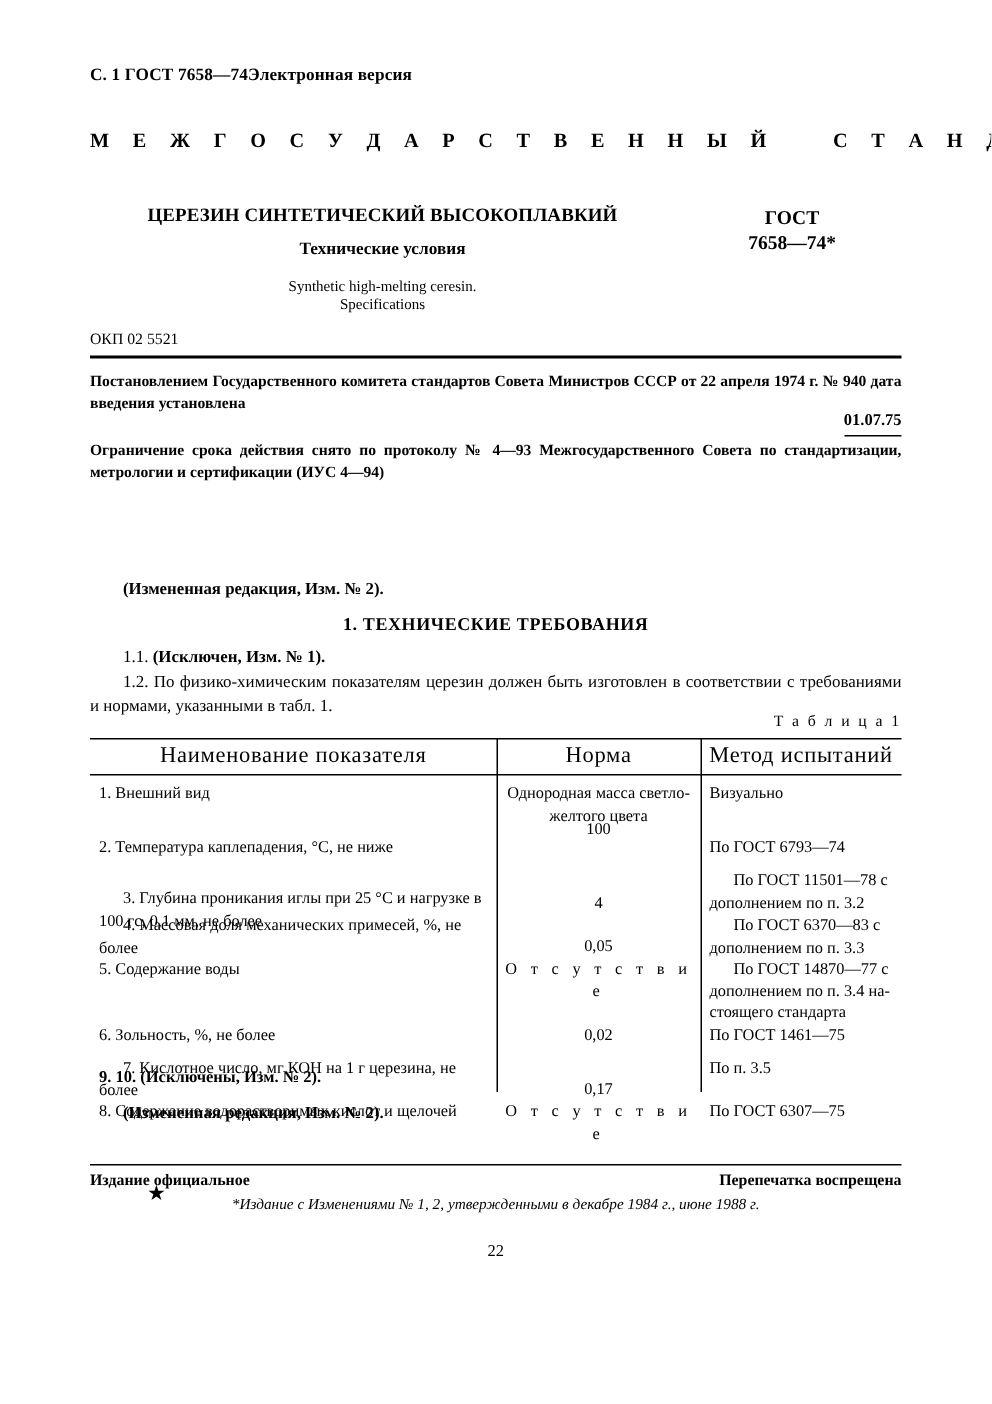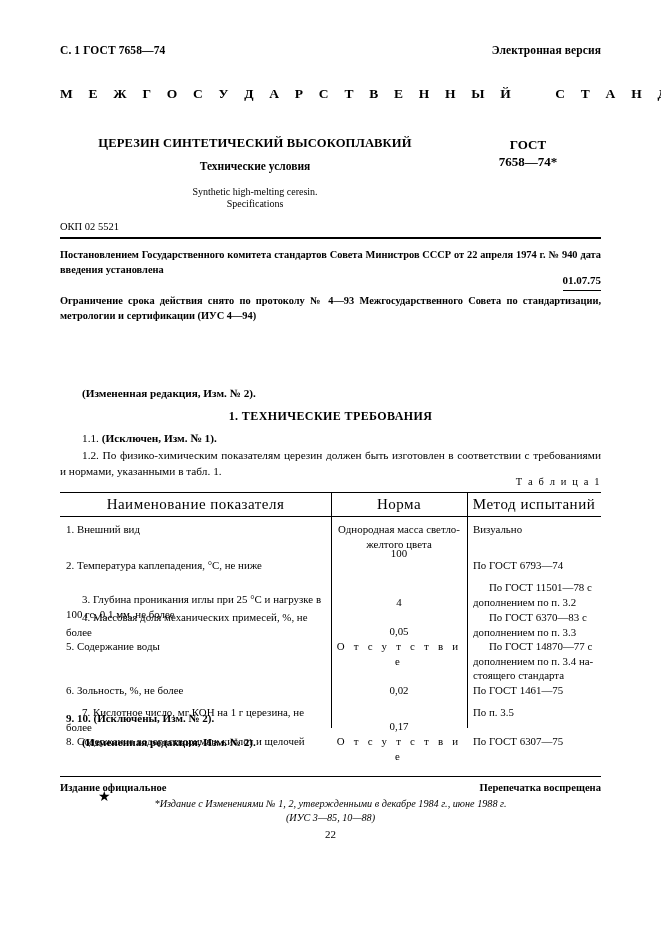--- a/index.html
+++ b/index.html
@@ -26,21 +26,21 @@
     height: 936px;
   }
 
   
   .runhead {
     position: absolute;
     top: 44px;
     left: 0;
     width: 541px;
     display: flex;
-    justify-content: space-between;
+    justify-content: flex-start;
     align-items: baseline;
     font-size: 11.5px;
     font-weight: bold;
   }
   .runhead .left { letter-spacing: 0.1px; }
   .runhead .right { letter-spacing: 0.1px; }
 
   
   .bigtitle {
     position: absolute;
@@ -449,18 +449,17 @@
     <div class="tbl-note2">(Измененная редакция, Изм. № 2).</div>
 
     <div class="rule-foot"></div>
     <div class="footrow">
       <div>Издание официальное</div>
       <div>Перепечатка воспрещена</div>
     </div>
     <div class="star">★</div>
     <div class="footnote">
       <div>*Издание с Изменениями № 1, 2, утвержденными в декабре 1984 г., июне 1988 г.</div>
-      <div>(ИУС 3—85, 10—88)</div>
     </div>
     <div class="pagenum">22</div>
 
   </div>
 </div>
 
 </body></html>

